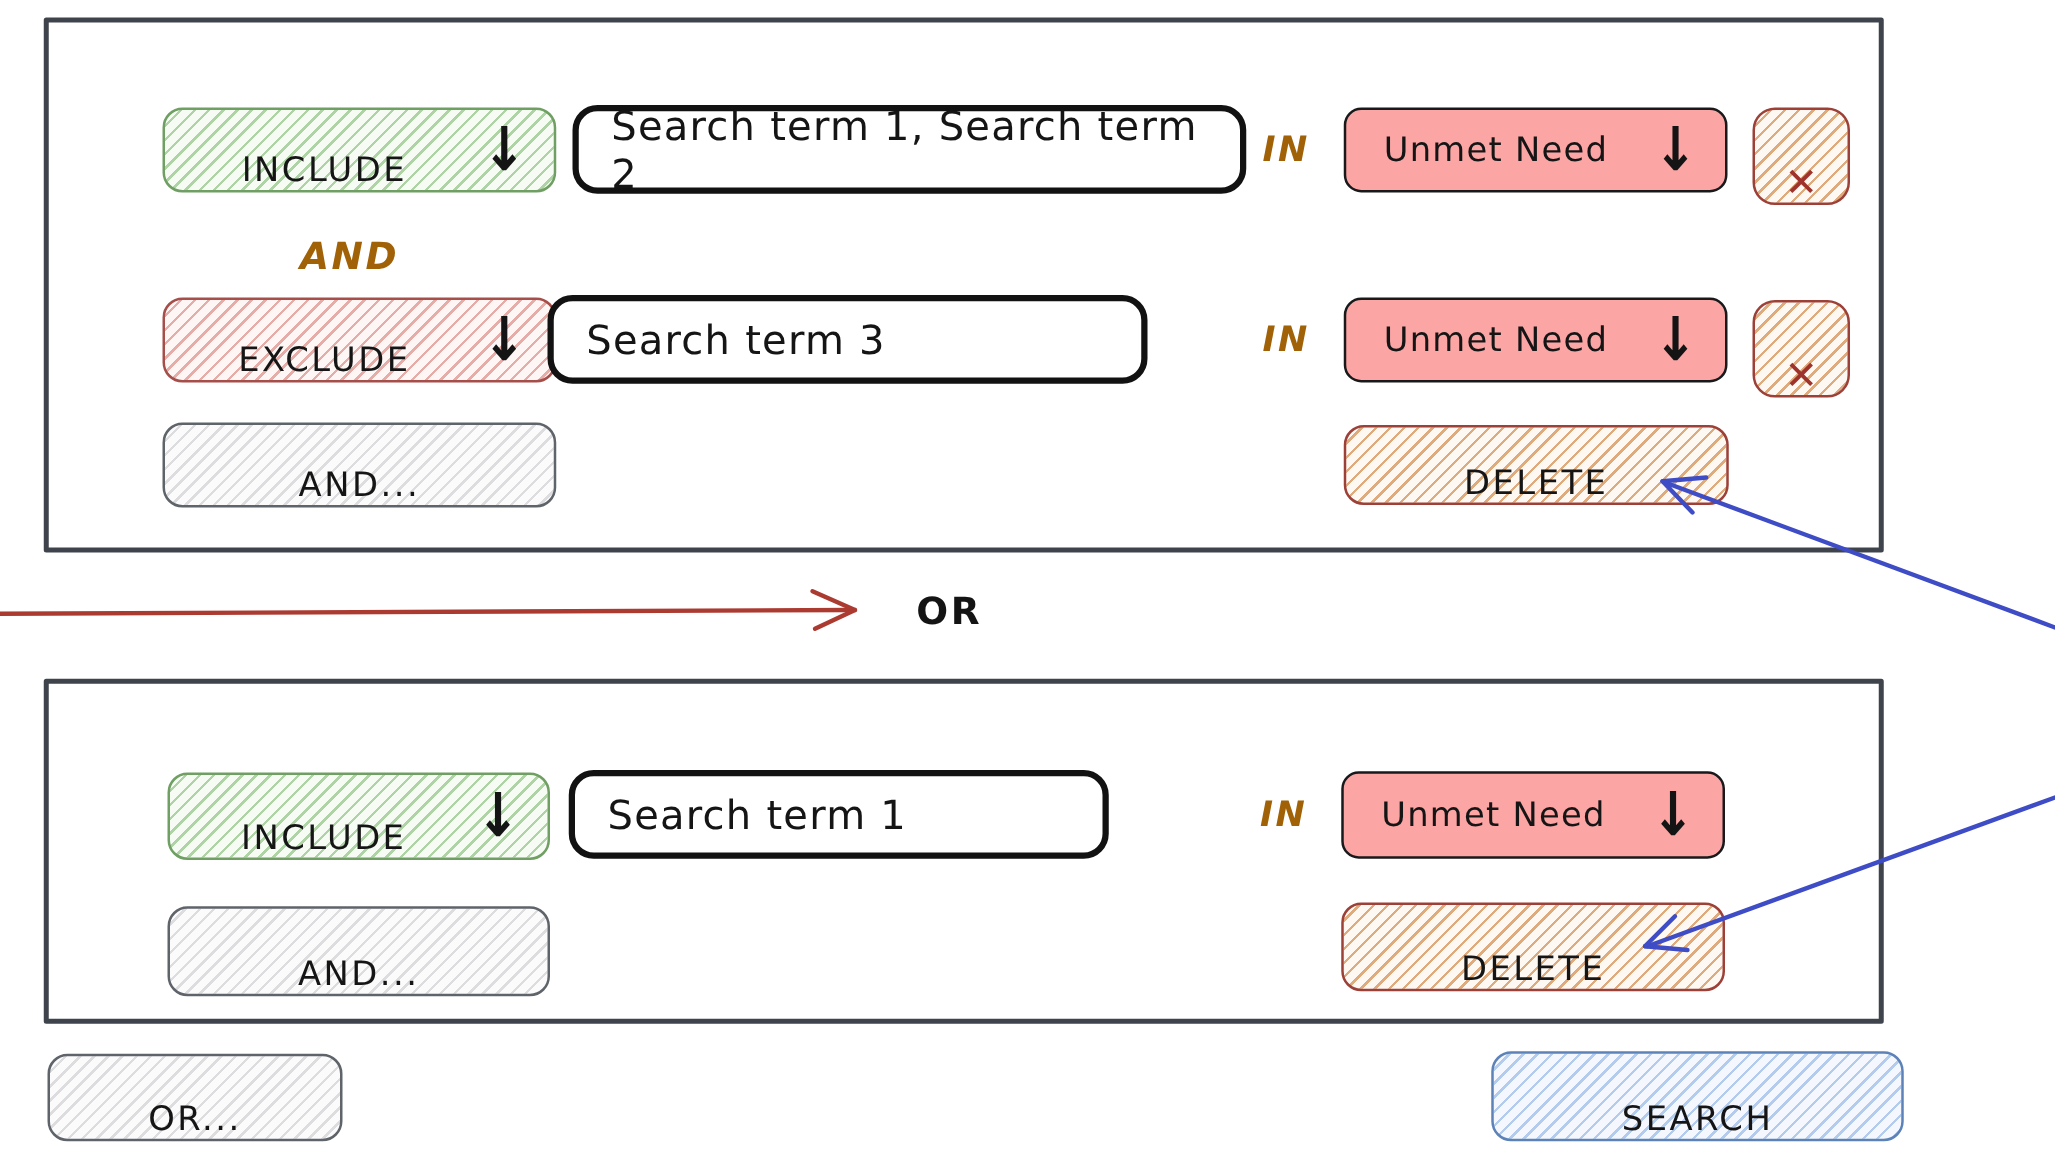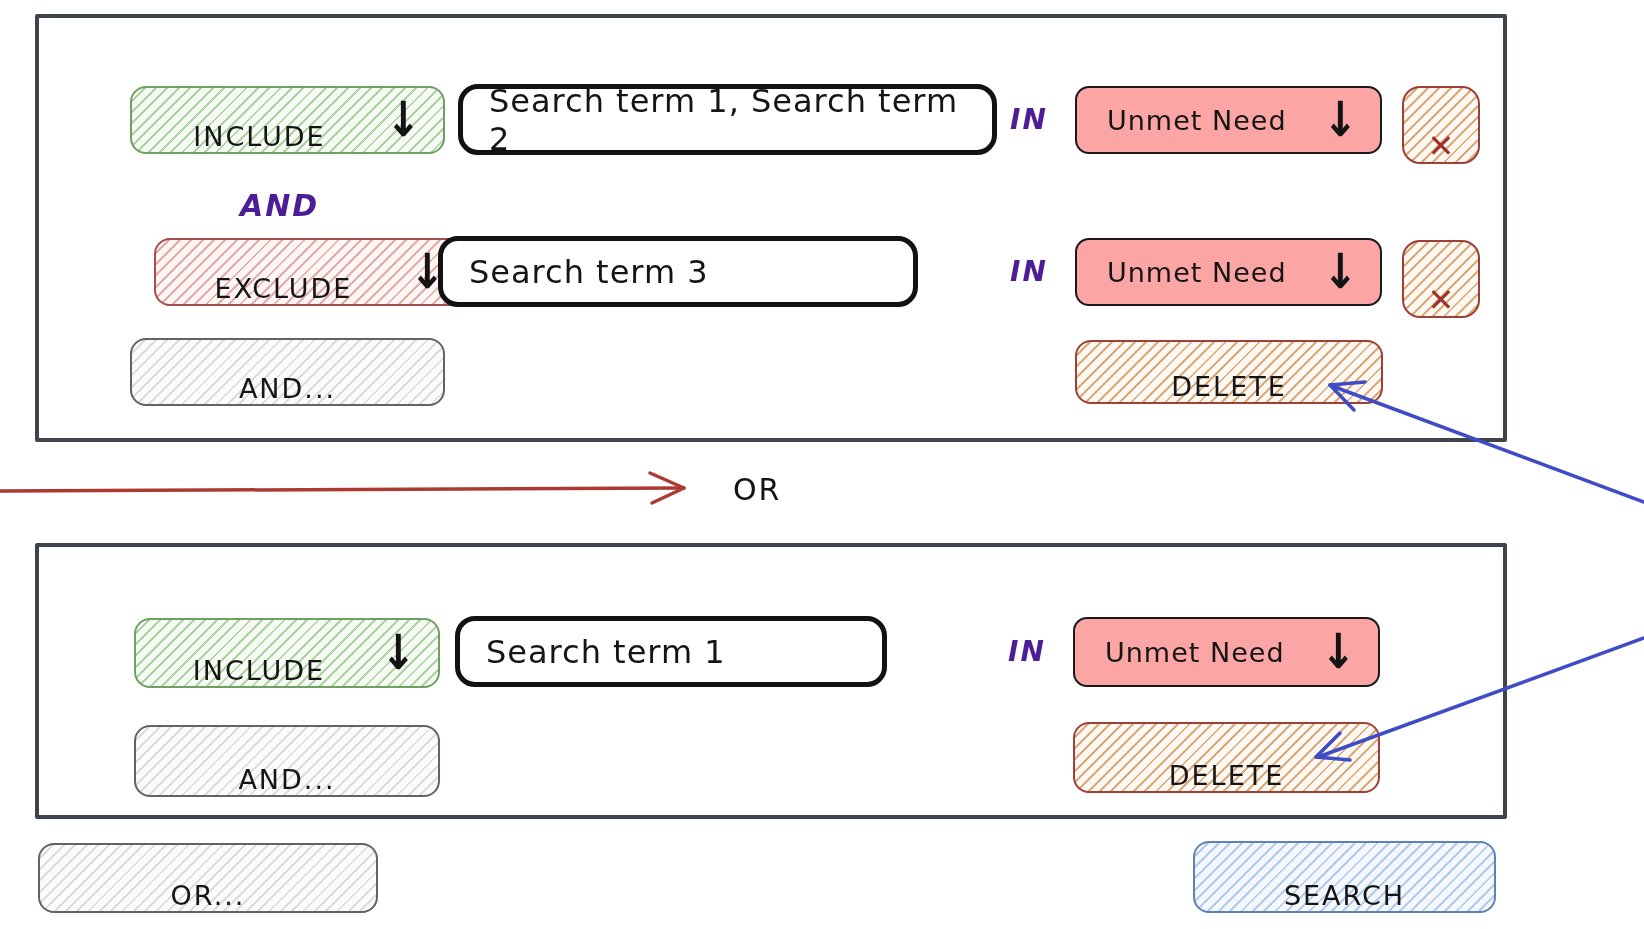--- a/index.html
+++ b/index.html
@@ -8,43 +8,43 @@
     position:relative;width:1644px;height:929px;background:#ffffff;overflow:hidden;
     font-family:"DejaVu Sans",sans-serif;color:#151515;
   }
   .group-box{position:absolute;border:4px solid #3f444c;border-radius:2px;background:transparent;}
   .btn{
     position:absolute;display:flex;align-items:flex-end;justify-content:center;
     border-radius:16px;box-sizing:border-box;font-size:27px;letter-spacing:2px;
     color:#151515;cursor:pointer;
   }
   .h-green{background-color:#f6fbf4;background-image:repeating-linear-gradient(135deg,#aed3a5 0 2px,transparent 2px 8px);border:2.5px solid #6f9f63;}
-  .h-red{background-color:#fdf6f5;background-image:repeating-linear-gradient(135deg,#e6aca8 0 2px,transparent 2px 8px);border:2.5px solid #a64f4a;margin-left:24px;}
+  .h-red{background-color:#fdf6f5;background-image:repeating-linear-gradient(135deg,#e6aca8 0 2px,transparent 2px 8px);border:2.5px solid #a64f4a;}
   .h-orange{background-color:#fdf8f2;background-image:repeating-linear-gradient(135deg,#e0ab7c 0 2px,transparent 2px 8px);border:2.5px solid #9c4038;}
   .h-gray{background-color:#fbfbfc;background-image:repeating-linear-gradient(135deg,#dddde0 0 2px,transparent 2px 8px);border:2px solid #5f646b;}
   .h-blue{background-color:#f4f8fe;background-image:repeating-linear-gradient(135deg,#b3cbec 0 2px,transparent 2px 8px);border:2px solid #5d82b8;}
   .op-btn{justify-content:center;padding-right:56px;}
   .dd-arrow{
     position:absolute;right:22px;top:50%;transform:translateY(-50%) scaleY(1.15);
     font-size:42px;font-weight:600;color:#141414;line-height:1;letter-spacing:0;
   }
   .input-box{
     position:absolute;display:flex;align-items:center;box-sizing:border-box;
     border:5px solid #121212;border-radius:20px;background:#ffffff;
     padding:0 26px;font-size:32px;letter-spacing:1px;cursor:text;
   }
   .dropdown{
     position:absolute;display:flex;align-items:center;box-sizing:border-box;
     border:2.5px solid #18191b;border-radius:14px;background:#fca5a5;
     padding:0 30px;font-size:27px;letter-spacing:1px;cursor:pointer;
   }
   .x-btn{border-radius:18px;}
   .x-glyph{font-size:32px;font-weight:bold;color:#9f332b;letter-spacing:0;line-height:1;}
-  .hand-label{position:absolute;font-size:28px;font-weight:600;font-style:italic;color:#4c1d95;letter-spacing:2px;}
-  .or-label{position:absolute;font-size:30px;font-weight:400;color:#141414;letter-spacing:2px;}
+  .hand-label{position:absolute;font-size:28px;font-weight:600;font-style:italic;color:#a16207;letter-spacing:2px;}
+  .or-label{position:absolute;font-size:30px;font-weight:700;color:#141414;letter-spacing:2px;}
   #arrows{position:absolute;left:0;top:0;pointer-events:none;}
 </style>
 </head>
 <body>
 
 <div id="canvas">
 
   <div class="group-box" style="left:35px;top:14px;width:1464px;height:420px"></div>
 
   <div class="btn h-green op-btn" style="left:130px;top:86px;width:315px;height:68px">
@@ -105,24 +105,24 @@
     <span class="dd-arrow">↓</span>
   </div>
 
   <div class="btn h-gray" style="left:134px;top:725px;width:306px;height:72px">
     <span>AND...</span>
   </div>
   <div class="btn h-orange" style="left:1073px;top:722px;width:307px;height:71px">
     <span>DELETE</span>
   </div>
 
-  <div class="btn h-gray" style="left:38px;top:843px;width:340px;height:70px">
+  <div class="btn h-gray" style="left:38px;top:843px;width:236px;height:70px">
     <span>OR...</span>
   </div>
-  <div class="btn h-blue" style="left:1193px;top:841px;width:303px;height:72px">
+  <div class="btn h-blue" style="left:1193px;top:841px;width:330px;height:72px">
     <span>SEARCH</span>
   </div>
 
   <svg id="arrows" width="1644" height="929" viewBox="0 0 1644 929">
 
     <g stroke="#ab3a31" stroke-width="3.5" fill="none" stroke-linecap="round">
       <path d="M0 491 L680 488"></path>
       <path d="M684 488 L650 473"></path>
       <path d="M684 488 L652 503"></path>
     </g>

